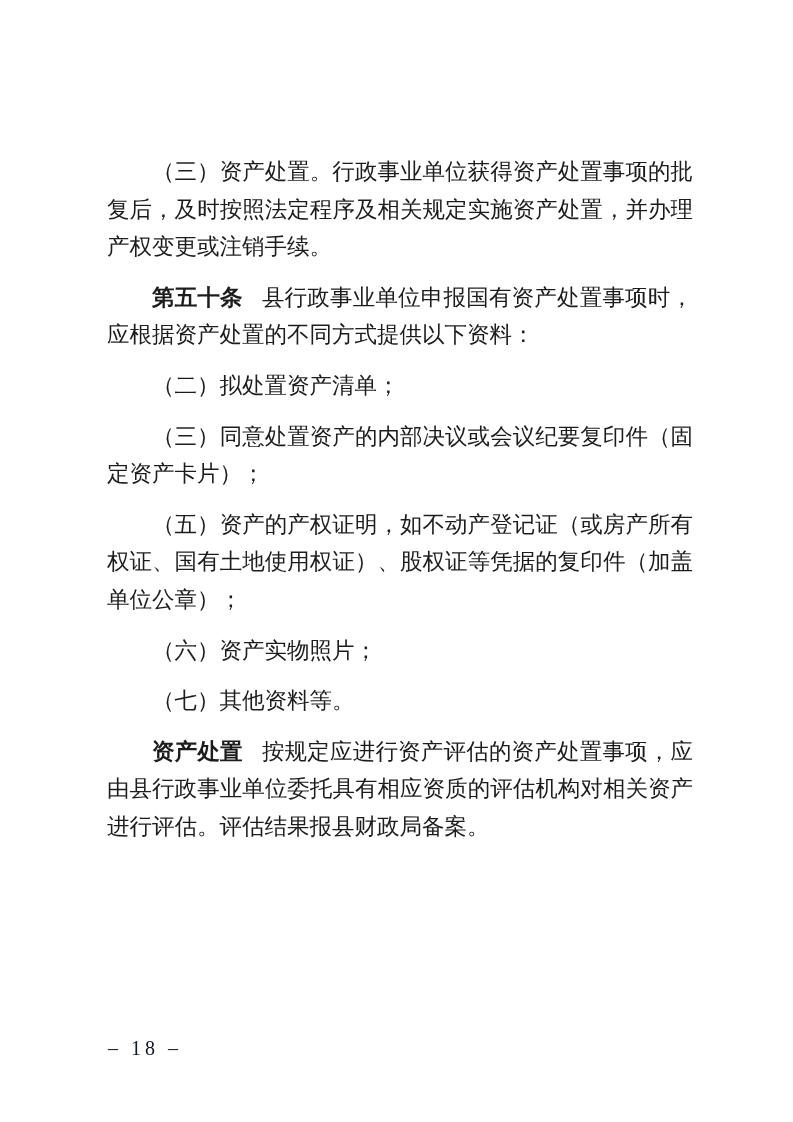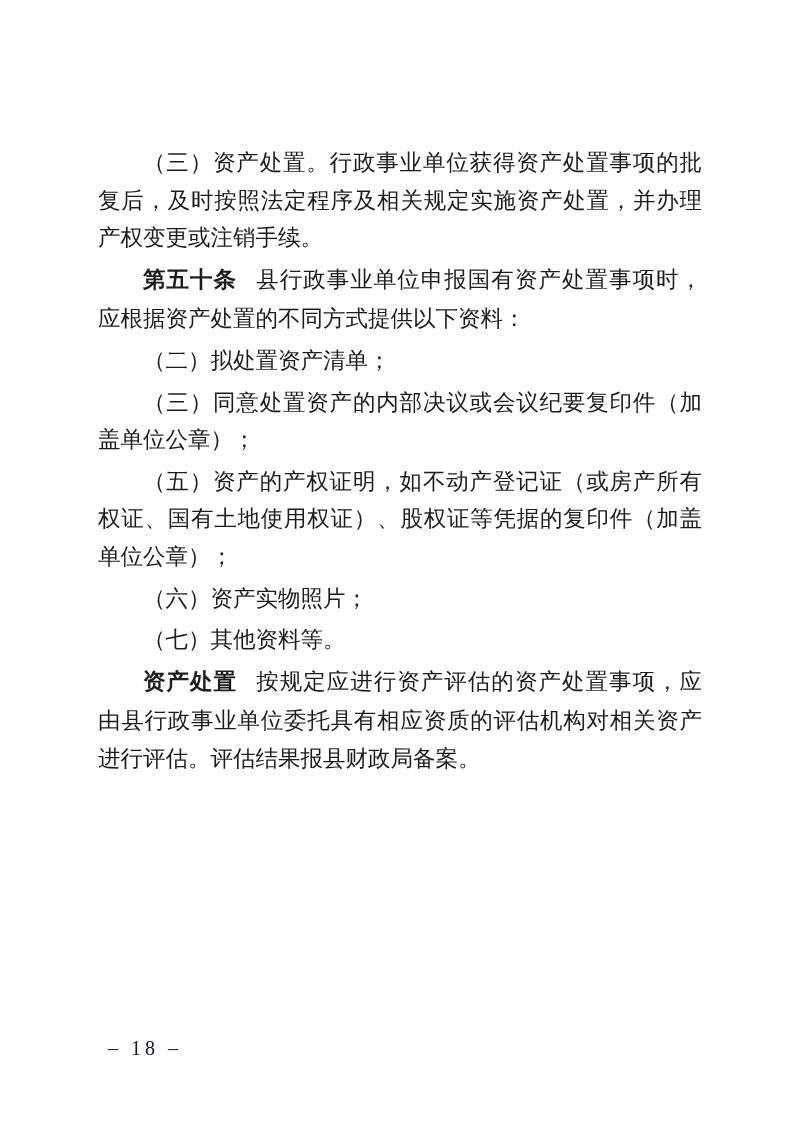--- a/index.html
+++ b/index.html
@@ -19,26 +19,26 @@
     position: absolute;
     top: 140px;
     left: 94px;
     width: 612px;
     color: #1c1c1c;
     font-size: 22.5px;
     line-height: 37.6px;
     text-align: justify;
   }
   .para {
-    margin: 4px;
+    margin: 13px;
     text-indent: 2em;
     word-break: break-all;
   }
   .lead {
-    font-family: Liberation Mono, monospace;
+    font-family: Liberation Serif, serif;
     font-weight: 700;
     margin-right: 0.85em;
   }
   .footer {
     position: absolute;
     left: 108px;
     top: 1035px;
     color: #0f172a;
     font-size: 20px;
     line-height: 26px;
@@ -46,21 +46,21 @@
   }
 </style>
 </head>
 <body>
 
 <div class="page">
   <main class="content">
     <p class="para"><span>（三）资产处置。行政事业单位获得资产处置事项的批复后，及时按照法定程序及相关规定实施资产处置，并办理产权变更或注销手续。</span></p>
     <p class="para"><b class="lead">第五十条</b><span>县行政事业单位申报国有资产处置事项时，应根据资产处置的不同方式提供以下资料：</span></p>
     <p class="para"><span>（二）拟处置资产清单；</span></p>
-    <p class="para"><span>（三）同意处置资产的内部决议或会议纪要复印件（加盖单位公章）；</span></p>
+    <p class="para"><span>（三）同意处置资产的内部决议或会议纪要复印件（固定资产卡片）；</span></p>
     <p class="para"><span>（五）资产的产权证明，如不动产登记证（或房产所有权证、国有土地使用权证）、股权证等凭据的复印件（加盖单位公章）；</span></p>
     <p class="para"><span>（六）资产实物照片；</span></p>
     <p class="para"><span>（七）其他资料等。</span></p>
     <p class="para"><b class="lead">资产处置</b><span>按规定应进行资产评估的资产处置事项，应由县行政事业单位委托具有相应资质的评估机构对相关资产进行评估。评估结果报县财政局备案。</span></p>
   </main>
   <footer class="footer">
     <span>– 18 –</span>
   </footer>
 </div>
 

